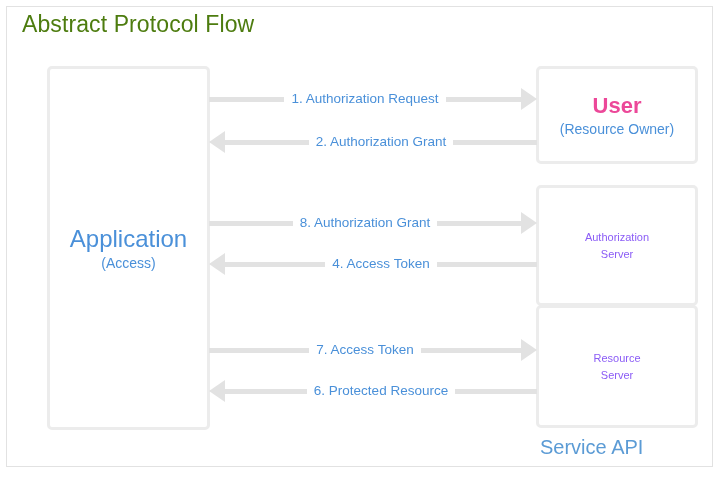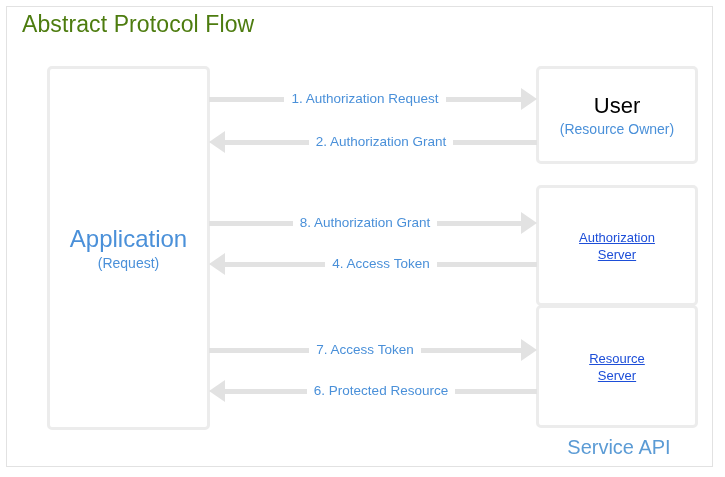--- a/index.html
+++ b/index.html
@@ -43,21 +43,20 @@
     font-weight: 400;
     letter-spacing: 0.1px;
     white-space: nowrap;
   }
 
   .service-api {
     position: absolute;
     left: 540px;
     top: 434px;
     width: 158px;
-    text-align: center;
     font-size: 20px;
     line-height: 26px;
     color: #5b9bd5;
     font-weight: 400;
     white-space: nowrap;
   }
 
   
   .box {
     position: absolute;
@@ -103,36 +102,35 @@
 
   .box-title-lg {
     font-size: 24px;
     line-height: 28px;
     color: #4a90d9;
     font-weight: 400;
   }
   .box-title-md {
     font-size: 22px;
     line-height: 26px;
-    color: #000000;
-    font-weight: 400;
+    color: #ec4899;
+    font-weight: 700;
   }
   .box-sub {
     font-size: 14px;
     line-height: 18px;
     color: #4a90d9;
     font-weight: 400;
     margin-top: 1px;
   }
   .box-title-sm {
-    font-size: 13px;
+    font-size: 11px;
     line-height: 17px;
-    color: #1d4ed8;
-    font-weight: 400;
-    text-decoration: underline;
+    color: #8b5cf6;
+    font-weight: 400;
   }
 
   
   .arrow-row {
     position: absolute;
     left: 209px;
     width: 328px;
     height: 22px;
     display: flex;
     align-items: center;
@@ -178,21 +176,21 @@
 </head>
 <body>
 
 <div id="canvas">
   <div class="frame"></div>
 
   <div class="title">Abstract Protocol Flow</div>
 
   <div class="box box-app">
     <div class="box-title-lg">Application</div>
-    <div class="box-sub">(Request)</div>
+    <div class="box-sub">(Access)</div>
   </div>
 
   <div class="box box-user">
     <div class="box-title-md">User</div>
     <div class="box-sub">(Resource Owner)</div>
   </div>
 
   <div class="box box-authsrv">
     <div class="box-title-sm">Authorization</div>
     <div class="box-title-sm">Server</div>

